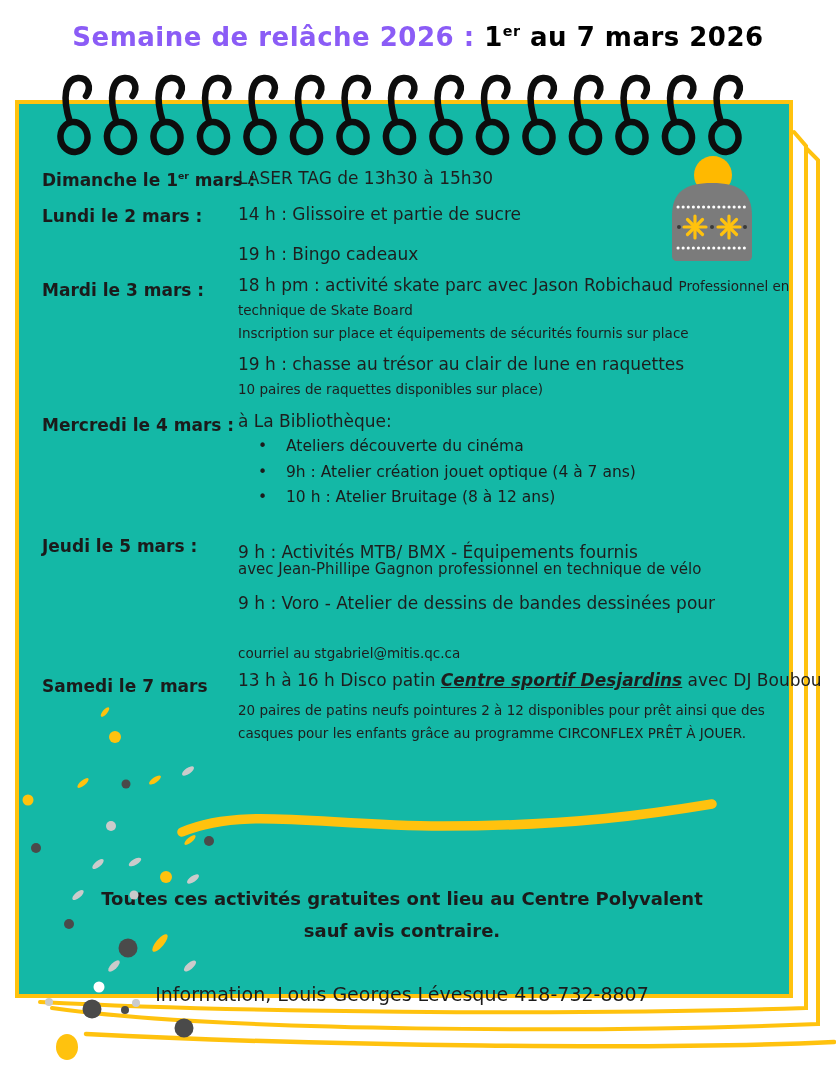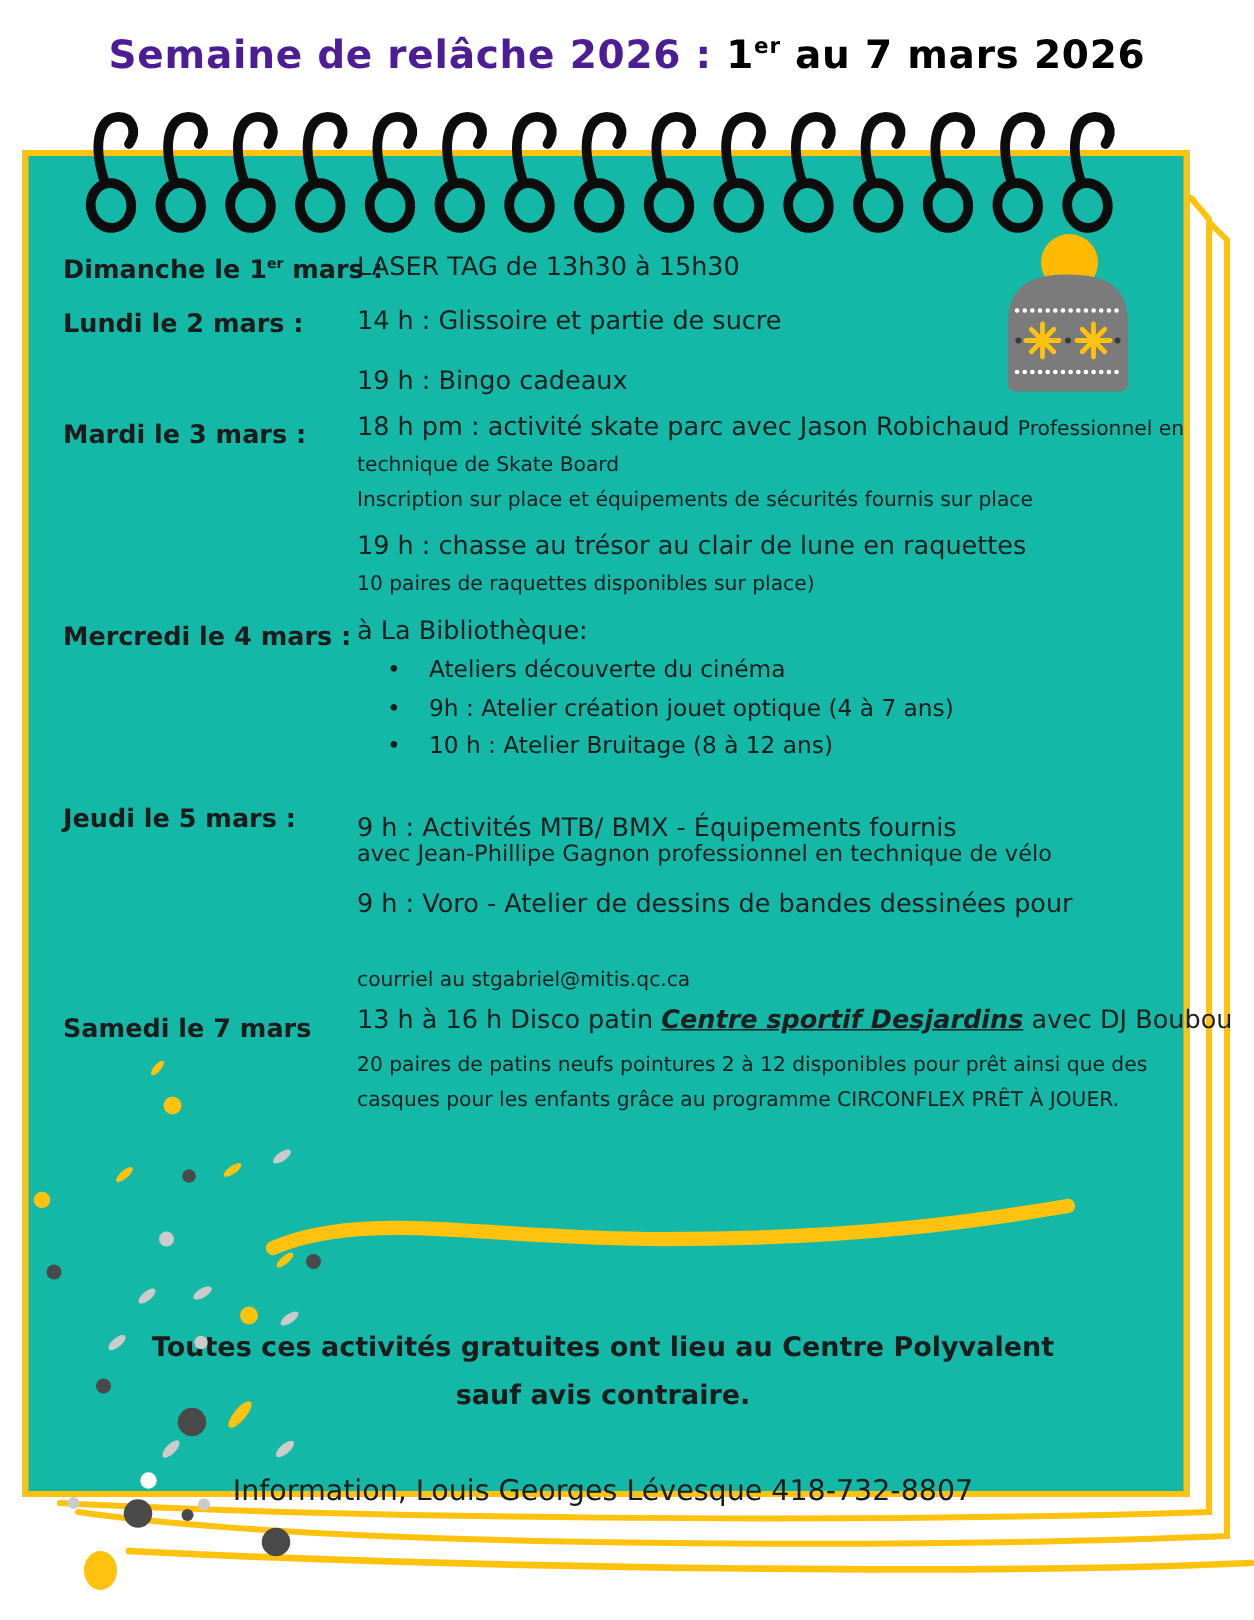--- a/index.html
+++ b/index.html
@@ -2,21 +2,21 @@
 <html><head>
 <meta charset="utf-8">
 <style>
   html,body{margin:0;padding:0;background:#ffffff;}
   .canvas{position:relative;width:836px;height:1080px;background:#ffffff;overflow:hidden;
           font-family:"DejaVu Sans",sans-serif;color:#1b1b1b;}
   .abs{position:absolute;}
   
   .title{position:absolute;top:22px;left:0;width:836px;text-align:center;
          font-size:26px;font-weight:bold;letter-spacing:.5px;white-space:nowrap;}
-  .title .black{color:#4c1d95;}
+  .title .black{color:#8b5cf6;}
   .title .yellow{color:#000000;}
   sup{font-size:55%;font-weight:bold;}
   
   .page{position:absolute;left:15px;top:100px;width:770px;height:890px;
         background:#14b8a6;border:4px solid #FFC20E;}
   
   .lbl{position:absolute;font-size:17px;font-weight:bold;white-space:nowrap;color:#1b1b1b;}
   .line{position:absolute;white-space:nowrap;color:#1e1e1e;}
   .big{font-size:17px;}
   .med{font-size:15px;}

